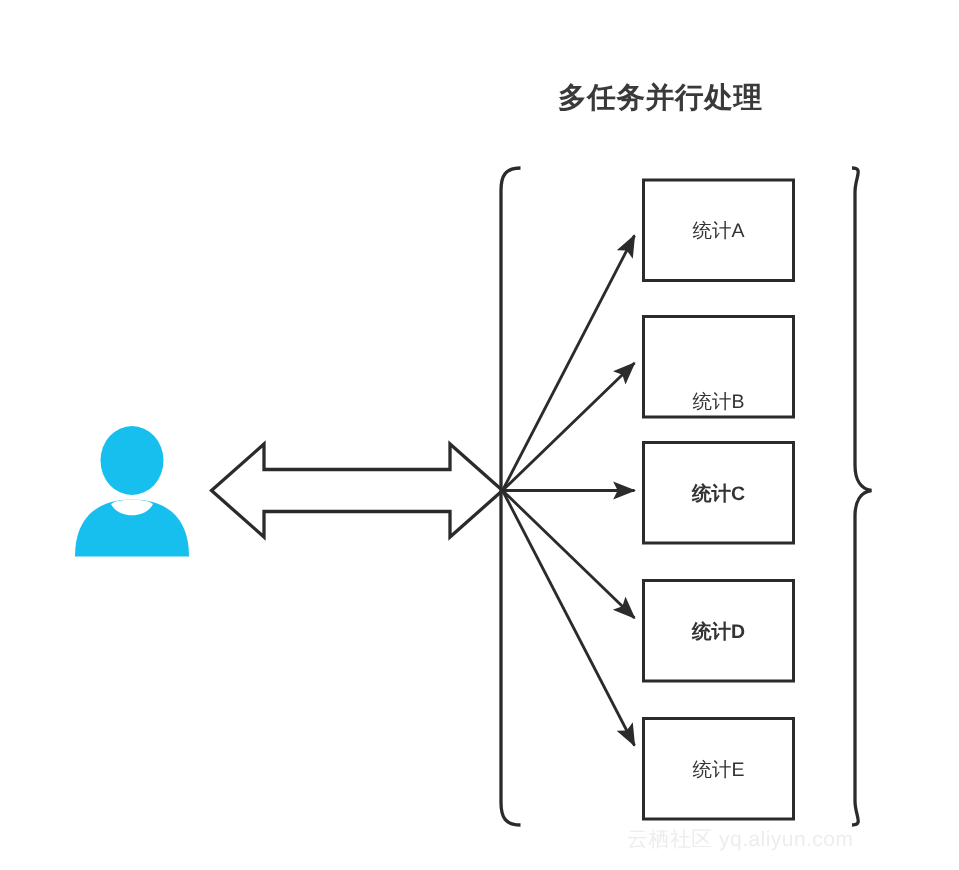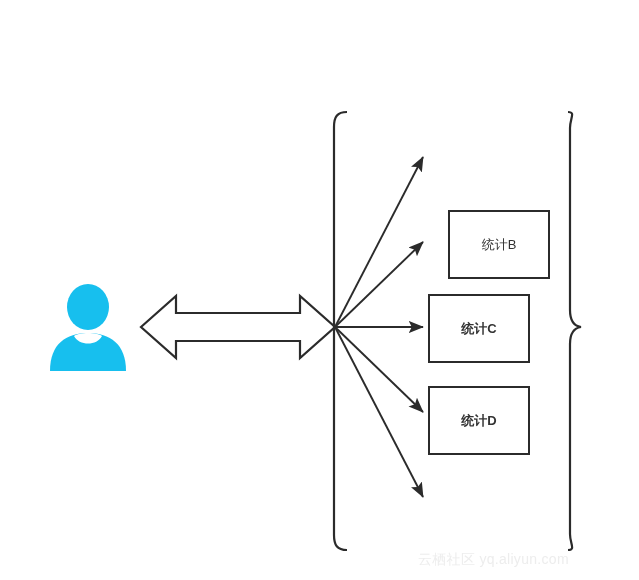--- a/index.html
+++ b/index.html
@@ -93,26 +93,33 @@
 
     <g>
       <line x1="335" y1="327" x2="423" y2="157" stroke="#2b2b2b" stroke-width="1.9" marker-end="url(#arrowhead)"></line>
       <line x1="335" y1="327" x2="423" y2="242" stroke="#2b2b2b" stroke-width="1.9" marker-end="url(#arrowhead)"></line>
       <line x1="335" y1="327" x2="423" y2="327" stroke="#2b2b2b" stroke-width="1.9" marker-end="url(#arrowhead)"></line>
       <line x1="335" y1="327" x2="423" y2="412" stroke="#2b2b2b" stroke-width="1.9" marker-end="url(#arrowhead)"></line>
       <line x1="335" y1="327" x2="423" y2="497" stroke="#2b2b2b" stroke-width="1.9" marker-end="url(#arrowhead)"></line>
     </g>
   </svg>
 
+  <div class="diagram-title">多任务并行处理</div>
 
-  <div class="task-box" style="left:448px; top:210px;">
+  <div class="task-box" style="left:428px; top:119px;">
+    <span class="task-box-label">统计A</span>
+  </div>
+  <div class="task-box" style="left:428px; top:210px;align-items:flex-end;">
     <span class="task-box-label">统计B</span>
   </div>
   <div class="task-box" style="left:428px; top:294px;font-weight:bold;">
     <span class="task-box-label">统计C</span>
   </div>
   <div class="task-box" style="left:428px; top:386px;font-weight:bold;">
     <span class="task-box-label">统计D</span>
   </div>
+  <div class="task-box" style="left:428px; top:478px;">
+    <span class="task-box-label">统计E</span>
+  </div>
 
   <div class="watermark">云栖社区 yq.aliyun.com</div>
 
 </div>
 
 </body></html>

